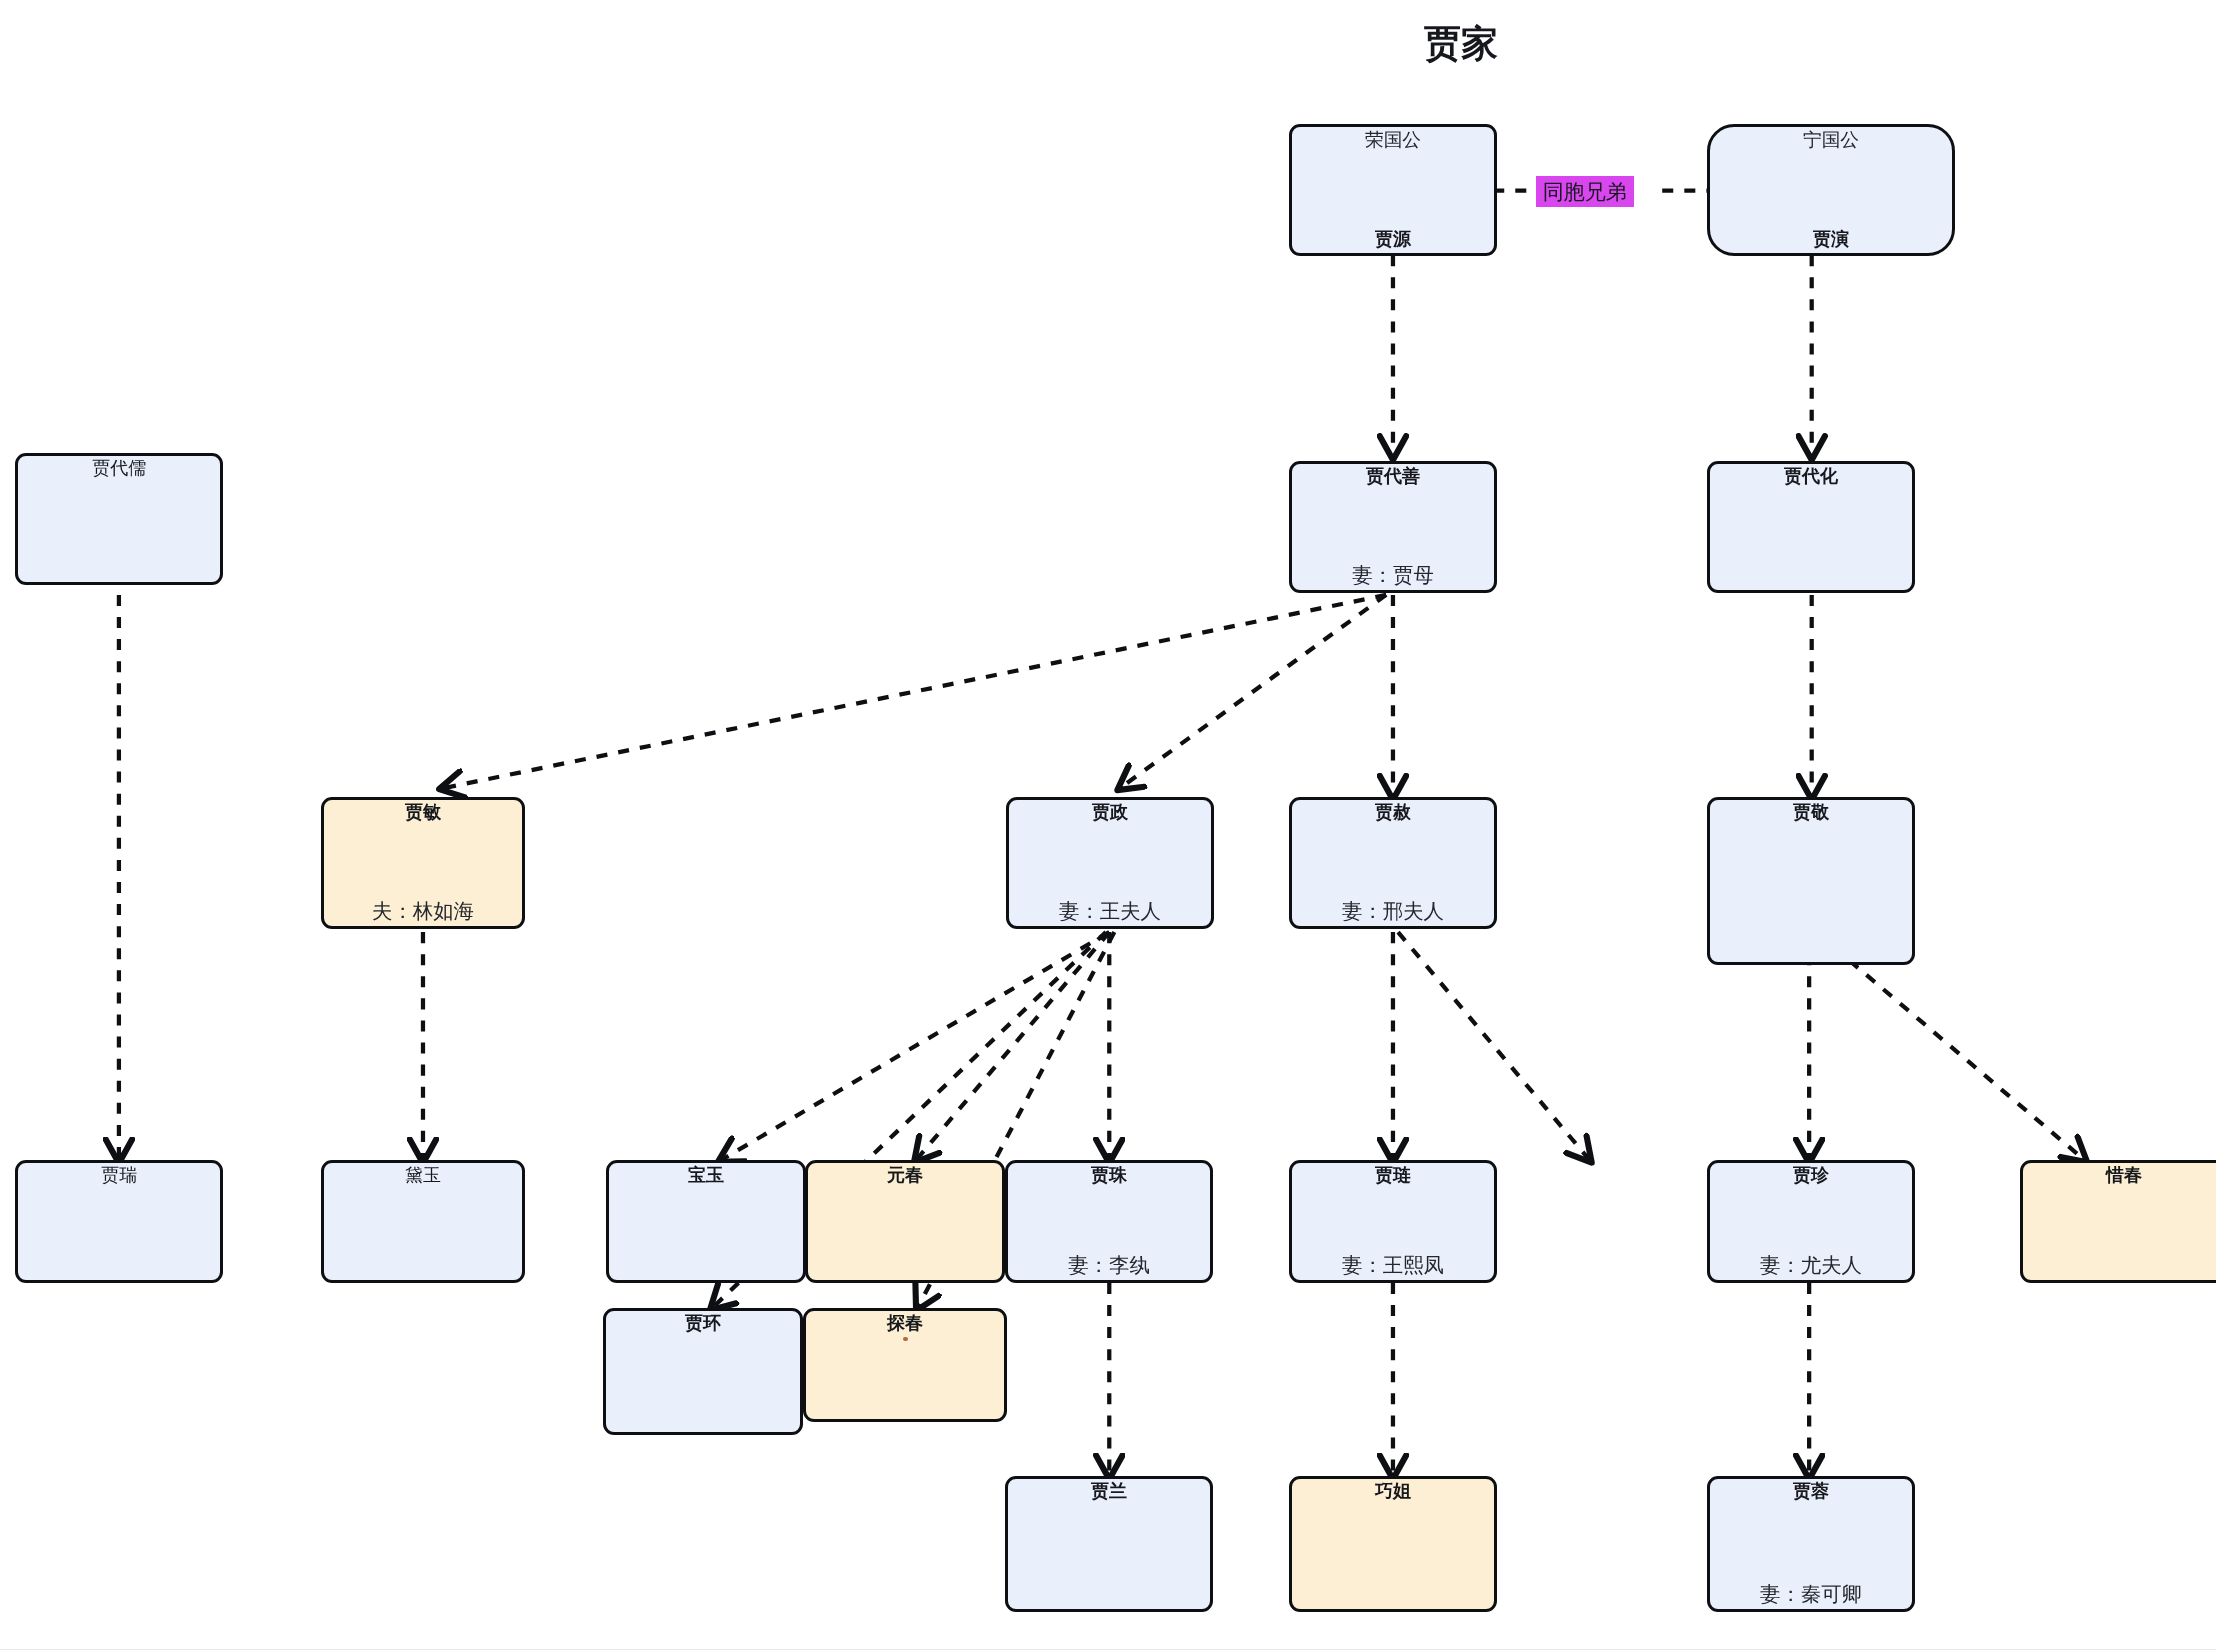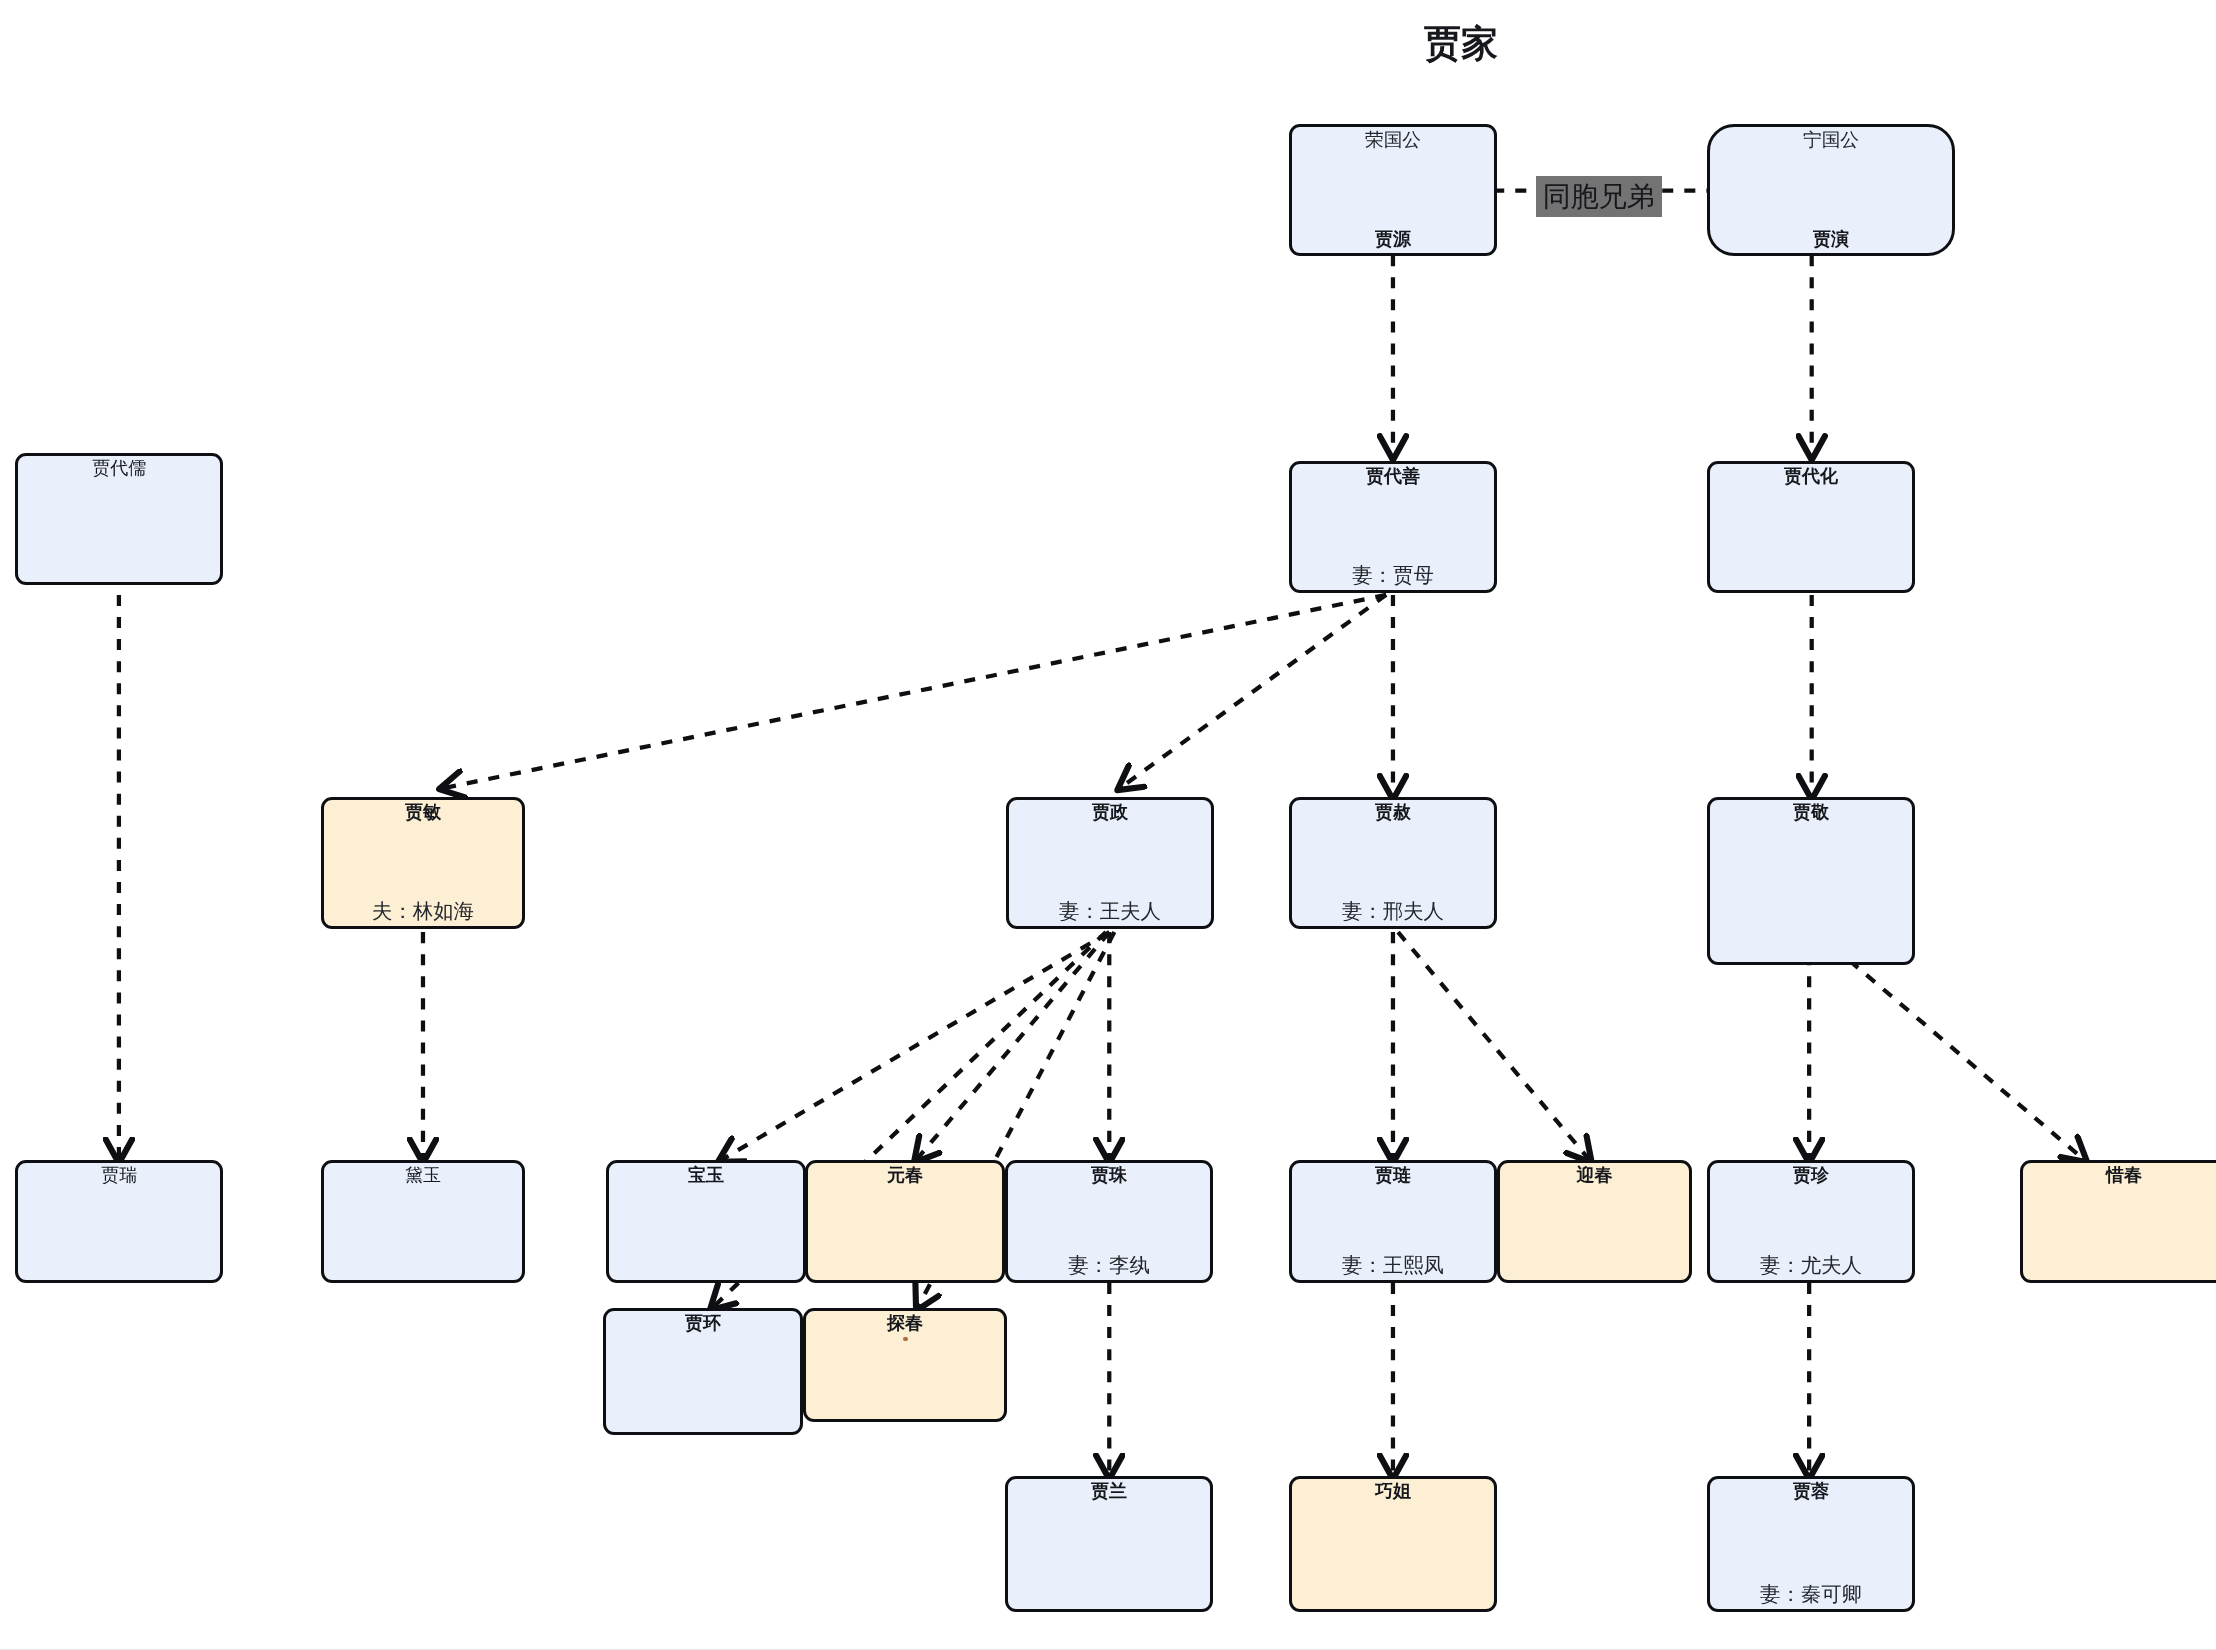--- a/index.html
+++ b/index.html
@@ -67,24 +67,24 @@
   .node .tinydot{
     position:absolute;
     top:25.5px;left:50%;
     width:4.2px;height:4.2px;
     margin-left:-1.7px;
     background:#b06a3b;
     border-radius:50%;
   }
   .edge-label{
     position:absolute;
-    font-size:28px;
-    color:#16181d;
-    white-space:nowrap;
-    background:#737373;
+    font-size:21px;
+    color:#16181d;
+    white-space:nowrap;
+    background:#d946ef;
     padding:1.7px 6.8px;
     z-index:4;
   }
 </style>
 </head>
 <body>
 
 <div id="stage">
 
   <div class="title-offset">贾家</div>
@@ -206,23 +206,20 @@
   <div class="node female" style="left:803px;top:1308px;width:204px;height:114px;">
     <span class="tinydot"></span>
     <span class="nm">探春</span>
   </div>
 
   <div class="node" style="left:1289px;top:1160px;width:208px;height:123px;">
     <span class="nm">贾琏</span>
     <span class="sub">妻：王熙凤</span>
   </div>
 
-  <div class="node female" style="left:1497px;top:1160px;width:195px;height:123px;">
-    <span class="nm">迎春</span>
-  </div>
 
   <div class="node" style="left:1707px;top:1160px;width:208px;height:123px;">
     <span class="nm">贾珍</span>
     <span class="sub">妻：尤夫人</span>
   </div>
 
   <div class="node female" style="left:1988px;top:1160px;width:208px;height:123px;margin-left:32px;">
     <span class="nm">惜春</span>
   </div>
 

